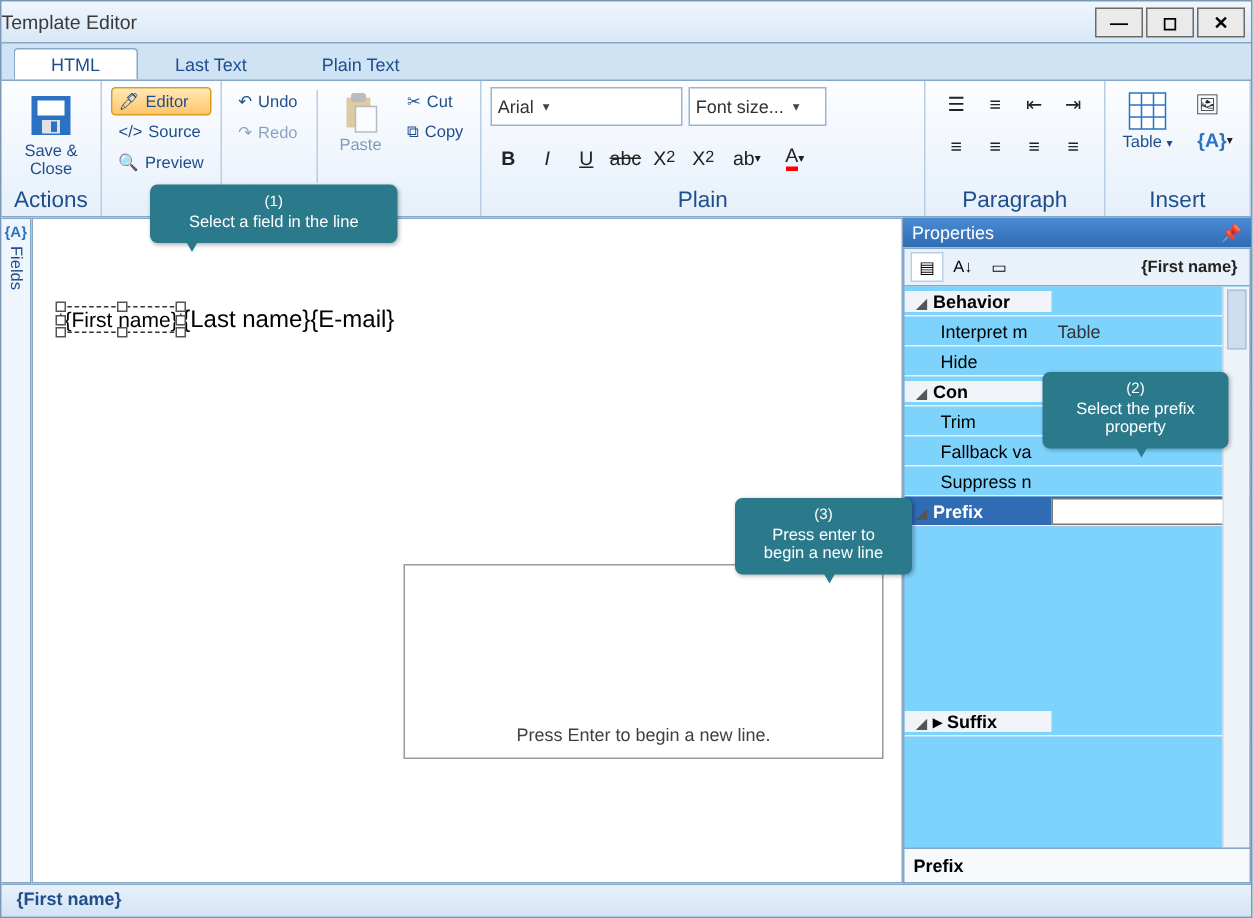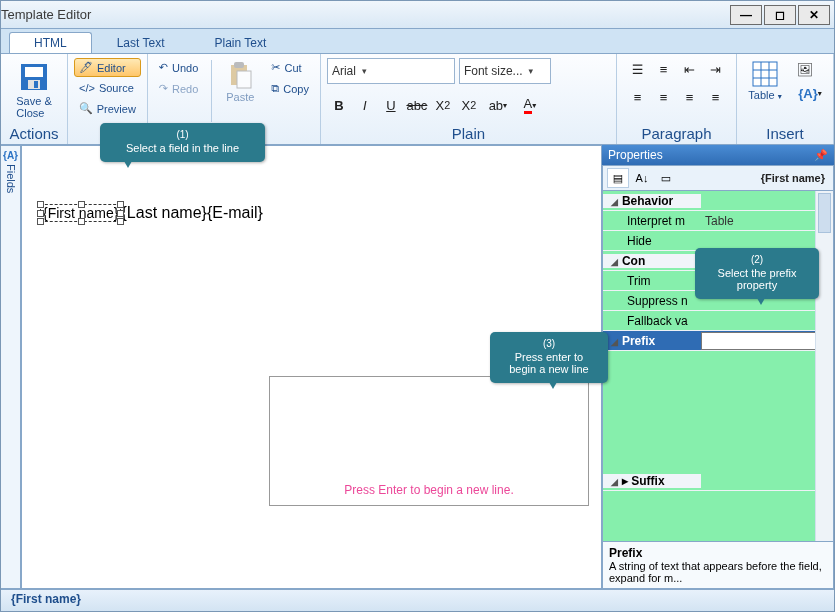--- a/index.html
+++ b/index.html
@@ -11,62 +11,62 @@
 .winbtns{display:flex;margin-right:4px}
 .winbtn{width:32px;height:20px;border:1px solid #6b6b6b;background:#eaeaea;margin-left:2px;display:flex;align-items:center;justify-content:center;font-size:12px;font-weight:bold}
 .tabs{height:24px;display:flex;align-items:flex-end;padding:0 8px}
 .tab{padding:3px 24px;font-size:12px;color:var(--dark);border:1px solid transparent;border-bottom:none;border-radius:3px 3px 0 0;cursor:pointer}
 .tab.sel{background:var(--tab-sel);border-color:var(--border)}
 .ribbon{background:linear-gradient(#fcfdff,#e6f0fa);border:1px solid var(--border);border-left:none;border-right:none;display:flex;height:92px}
 .group{border-right:1px solid var(--toolsep);padding:4px 6px 2px 6px;display:flex;flex-direction:column;align-items:center}
 .group .gbody{display:flex;gap:6px;flex:1}
 .group .glabel{font-size:15px;color:var(--dark);padding-top:1px}
 .bigbtn{width:54px;display:flex;flex-direction:column;align-items:center;gap:2px;padding:2px;border:1px solid transparent;border-radius:3px}
-.bigbtn .cap{font-size:11px;color:var(--dark);line-height:12px}
+.bigbtn .cap{font-size:11px;color:var(--dark);text-align:center;line-height:12px}
 .stack{display:flex;flex-direction:column;gap:2px}
 .smbtn{display:flex;align-items:center;gap:4px;padding:2px 4px;border:1px solid transparent;border-radius:3px;font-size:11px;color:var(--dark)}
 .smbtn.sel{background:linear-gradient(#ffe9b5,#ffc66a);border-color:#d99a1c}
 .sep{width:1px;background:var(--toolsep);margin:2px 2px}
 .fontrow{display:flex;gap:4px;margin-bottom:4px}
 .combo{border:1px solid #9ab4d0;background:#fff;height:22px;display:flex;align-items:center;padding:12px 4px;font-size:12px;color:#333}
 .combo .arrow{margin-left:6px;font-size:9px;color:#444}
 .iconrow{display:flex;gap:2px}
 .ibtn{width:24px;height:22px;display:flex;align-items:center;justify-content:center;border:1px solid transparent;border-radius:3px;font-size:13px;color:#222}
 .work{flex:1;display:flex;min-height:0;background:#dce9f5}
 .sidetab{width:20px;background:#eef5fc;border:1px solid var(--border);border-left:none;display:flex;flex-direction:column;align-items:center;padding-top:4px}
 .sidetab .v{writing-mode:vertical-rl;font-size:11px;color:var(--dark);margin-top:3px}
 .doc{flex:1;background:#fff;border:1px solid var(--border);position:relative;margin:0}
 .props{width:232px;display:flex;flex-direction:column}
 .props .hdr{background:linear-gradient(#4a8cd4,#2f6cb4);color:#fff;font-size:12px;padding:3px 6px;display:flex;align-items:center}
 .props .hdr .pin{margin-left:auto;font-size:11px}
 .props .tbar{background:var(--panel);border:1px solid var(--border);height:26px;display:flex;align-items:center;padding:0 4px;gap:2px}
 .props .tbtn{width:22px;height:20px;border:1px solid transparent;display:flex;align-items:center;justify-content:center;font-size:11px}
 .props .tbtn.sel{border-color:#b8cee4;background:#fff}
 .props .ttitle{margin-left:auto;font-size:11px;font-weight:bold;color:#222;padding-right:4px}
-.proplist{flex:1;background:#86efac;border:1px solid var(--border);border-top:none;overflow:hidden;font-size:12px;position:relative}
+.proplist{flex:1;background:#7dd3fc;border:1px solid var(--border);border-top:none;overflow:hidden;font-size:12px;position:relative}
 .prow{display:flex;height:20px;align-items:center;border-bottom:1px solid #eef2f6}
 .prow .k{width:98px;padding-left:24px;white-space:nowrap;overflow:hidden}
 .prow .v{flex:1;color:#333;padding-left:4px}
 .phdr{background:#f0f4f9;font-weight:bold;padding-left:8px !important}
 .phdr::before{content:'◢';font-size:9px;color:#555;margin-right:4px}
 .prow.selr{background:#2f6cb4;color:#fff}
 .prow.selr .v{color:#fff}
 .propdesc{border:1px solid var(--border);border-top:none;background:#f6fafd;padding:4px 6px;font-size:11px}
 .propdesc b{font-size:12px}
 .status{height:22px;background:linear-gradient(#e8f1fb,#d3e4f3);border-top:1px solid var(--border);padding:2px 10px;font-size:12px;color:var(--dark);font-weight:bold}
 .token{display:inline-block;border:1px solid #999;background:#fff;position:relative;padding:0 2px;font-size:14px}
 .seltoken{border:1px dashed #333}
 .handle{position:absolute;width:7px;height:7px;background:#fff;border:1px solid #555}
 .callout{position:absolute;background:var(--teal);color:#fff;font-size:11px;padding:6px 10px 8px 10px;border-radius:5px;text-align:center;box-shadow:1px 1px 3px rgba(0,0,0,0.3)}
 .callout .step{font-size:10px;margin-bottom:2px}
 .callout::after{content:'';position:absolute;width:0;height:0}
 .c1::after{left:20px;bottom:-14px;border:8px solid transparent;border-top:14px solid var(--teal)}
 .c2::after{left:50%;bottom:-14px;margin-left:-4px;border:8px solid transparent;border-top:14px solid var(--teal)}
 .c3::after{left:50%;bottom:-14px;margin-left:-4px;border:8px solid transparent;border-top:14px solid var(--teal)}
-.editor{position:absolute;right:12px;top:230px;width:320px;height:130px;background:#fff;border:1px solid #999;padding:8px;font-size:12px;color:#ec4899;display:flex;flex-direction:column;align-items:center;justify-content:flex-end}
+.editor{position:absolute;right:12px;top:230px;width:320px;height:130px;background:#fff;border:1px solid #999;padding:8px;font-size:12px;color:#404040;display:flex;flex-direction:column;align-items:center;justify-content:flex-end}
 .scroll{position:absolute;right:0;top:0;bottom:0;width:18px;background:#eef3f8;border-left:1px solid #d2dfec}
 .scroll .th{position:absolute;left:2px;right:2px;top:2px;height:40px;background:#cdddee;border:1px solid #a9c2dc}
 svg{display:block}
 </style>
 </head>
 <body>
 
 <div class="titlebar">
  <div class="title">Template Editor</div>
  <div class="winbtns">
@@ -306,44 +306,43 @@
           <div class="v"></div>
         </div>
    <div class="prow">
           <div class="k phdr">Con</div>
         </div>
    <div class="prow">
           <div class="k">Trim</div>
           <div class="v"></div>
         </div>
    <div class="prow">
+          <div class="k">Fallback va</div>
+          <div class="v"></div>
+        </div>
+   <div class="prow">
           <div class="k">Suppress n</div>
-          <div class="v"></div>
-        </div>
-   <div class="prow">
-          <div class="k">Fallback va</div>
           <div class="v"></div>
         </div>
    <div class="prow selr">
           <div class="k phdr" style="background:transparent">Prefix</div>
           <div class="v" style="background:#fff;color:#333;border:1px solid #777;height:18px;display:flex;align-items:center;justify-content:flex-end">
             <span style="color:#333;font-size:10px;padding:0 3px">▾</span>
           </div>
         </div>
    <div style="height:120px"></div>
    <div class="prow">
           <div class="k phdr" style="padding-left:8px">▸ <span>Suffix</span></div>
         </div>
    <div class="scroll">
           <div class="th"></div>
         </div>
   </div>
   <div class="propdesc">
    <b>Prefix</b><br>
-   <span>A string of text that appears before the field, expand for m...</span>
   </div>
  </div>
 </div>
 
 <div class="status"><span>{First name}</span></div>
 
 <div class="callout c1" style="left:100px;top:123px;width:165px">
  <div class="step">(1)</div>
  <div>Select a field in the line</div>
 </div>

